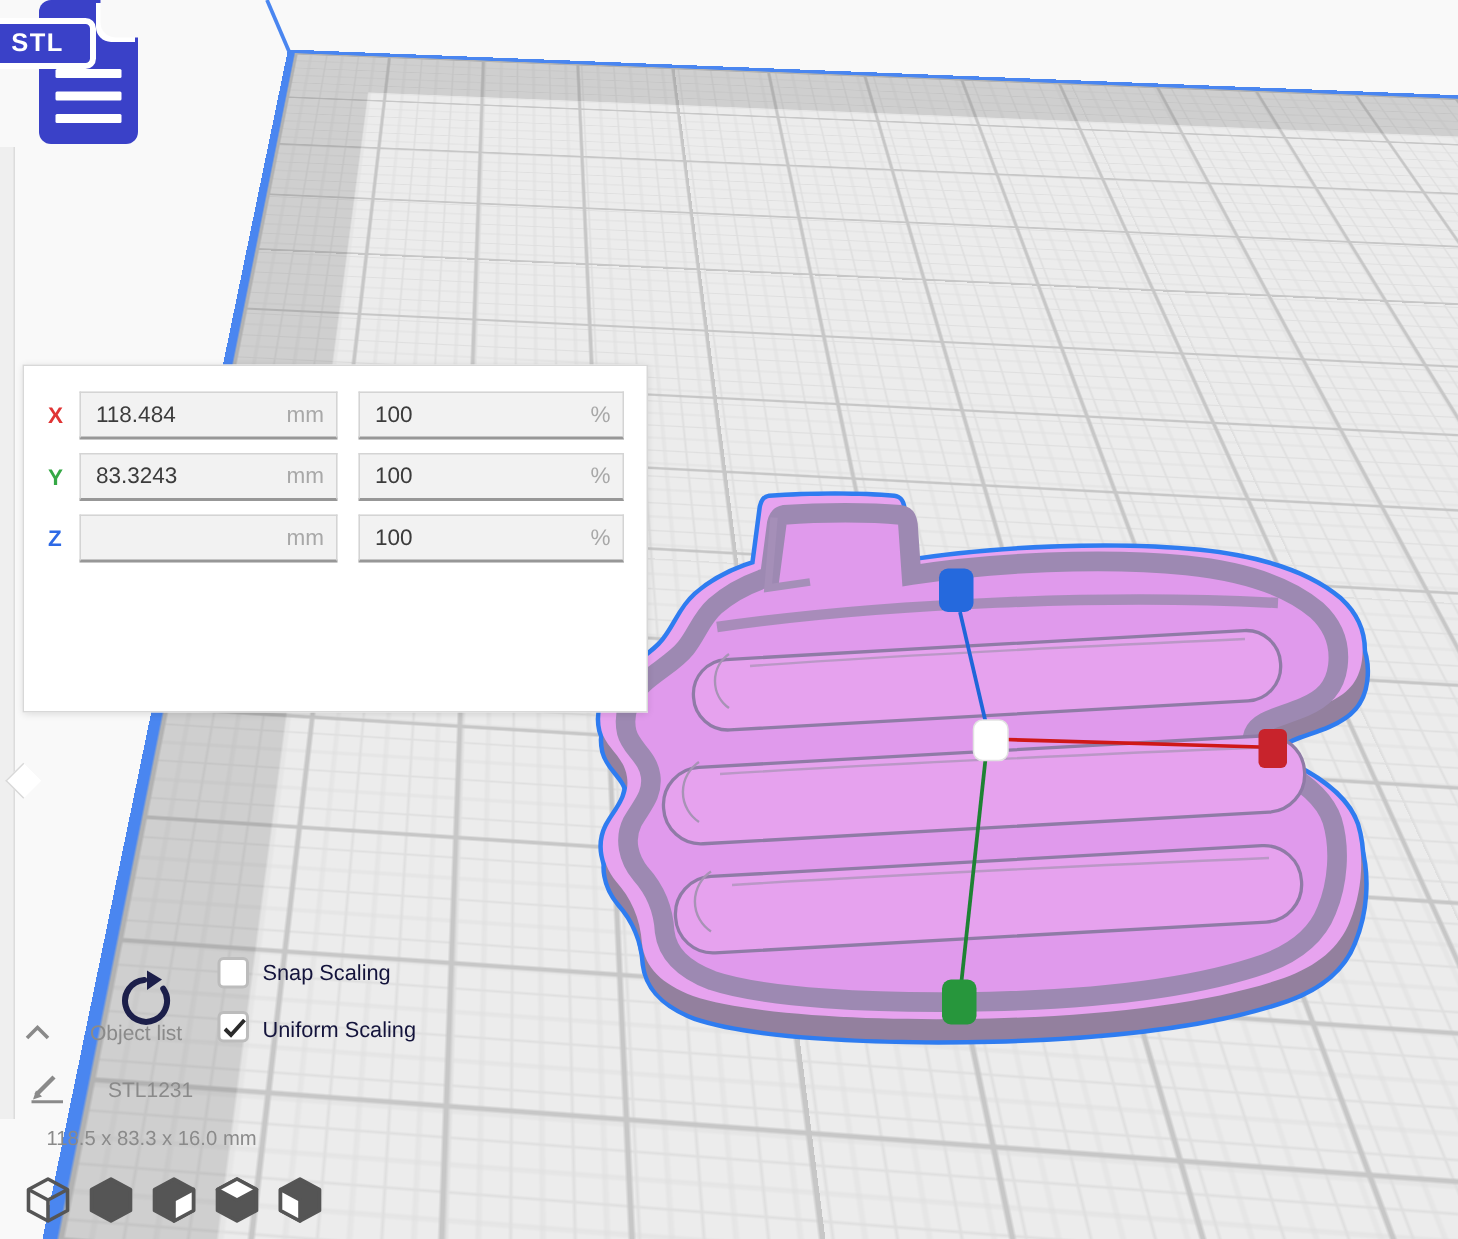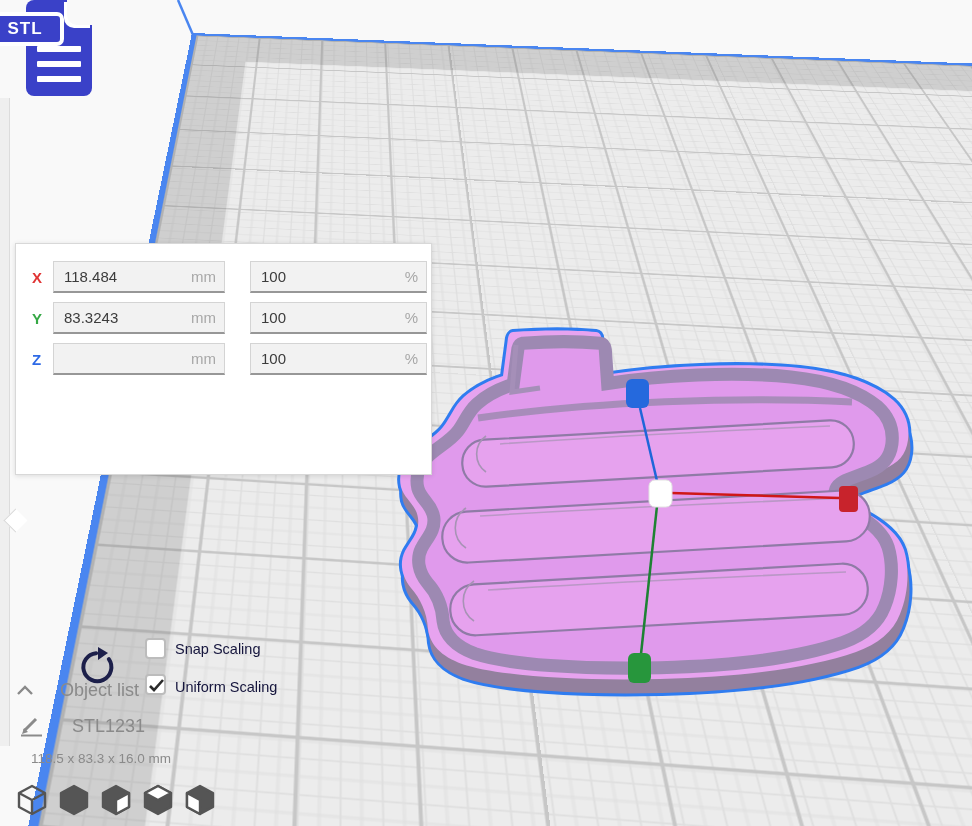--- a/index.html
+++ b/index.html
@@ -47,35 +47,35 @@
     transform:rotate(45deg); }
   .axis-rows { padding:17px 0 0 16px; }
   .axis-row { display:flex; align-items:center; margin-bottom:9px; }
   .axis-label { width:21px; font-size:15px; font-weight:bold; }
   .axis-x { color:#e03434; } .axis-y { color:#35a845; } .axis-z { color:#2e6ae6; }
   .field { position:relative; height:32px; background:#f2f2f2;
     border:1px solid #d4d4d4; border-bottom:2px solid #979797; }
   .field input { width:100%; height:100%; background:transparent; border:none; outline:none;
     font-family:"Liberation Sans",sans-serif; font-size:15px; color:#3c3c3c; padding-left:10px; }
   .field .unit { position:absolute; right:8px; top:6px; font-size:15px; color:#a8a8a8; }
-  .field.mm { width:172px; margin-right:25px; }
+  .field.mm { width:172px; margin-right:14px; }
   .field.pct { width:177px; }
   .reset-btn { position:absolute; left:62px; top:402px; width:38px; height:42px; cursor:pointer; }
   .chk-row { position:absolute; left:129px; display:flex; align-items:center; }
   .chk-row.snap { top:394px;text-align:right; } .chk-row.uniform { top:430px;align-items:flex-end; }
   .checkbox { width:21px; height:21px; background:#fff; border:2px solid #bcbcbc;
     border-radius:4px; margin-right:9px; position:relative; }
   .checkbox svg { position:absolute; left:2px; top:3px; display:none; }
   .checkbox.checked svg { display:block; }
   .chk-label { font-size:14.5px; color:#14143c; }
 
   
   .obj-list-row { position:absolute; left:16px; top:680px; display:flex; align-items:center; }
   .obj-chevron { margin-right:26px; }
-  .obj-text { font-size:18px; color:#8a8a8a; }
+  .obj-text { font-size:14px; color:#8a8a8a; }
   .obj-name-row { position:absolute; left:20px; top:716px; display:flex; align-items:center; }
   .pencil { margin-right:28px; }
   .dims-label { position:absolute; left:16px; top:751px; font-size:13.5px; color:#8a8a8a;margin-left:15px; }
   .view-icons { position:absolute; left:16px; top:784px; display:flex; gap:10px; }
   .view-btn { width:32px; height:32px; cursor:pointer; }
 </style>
 </head>
 <body>
 
 <div class="world">

